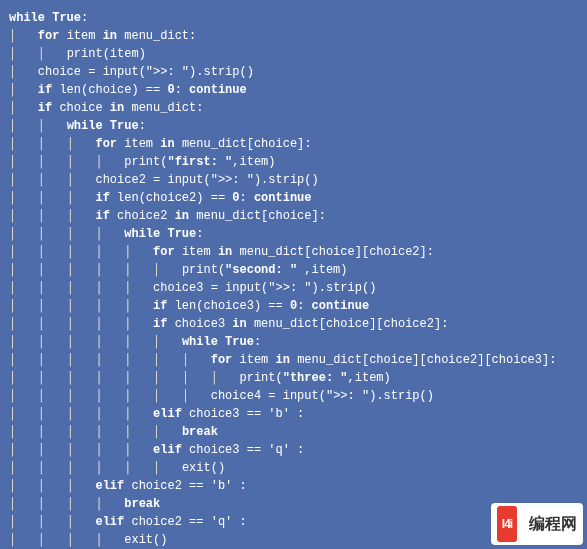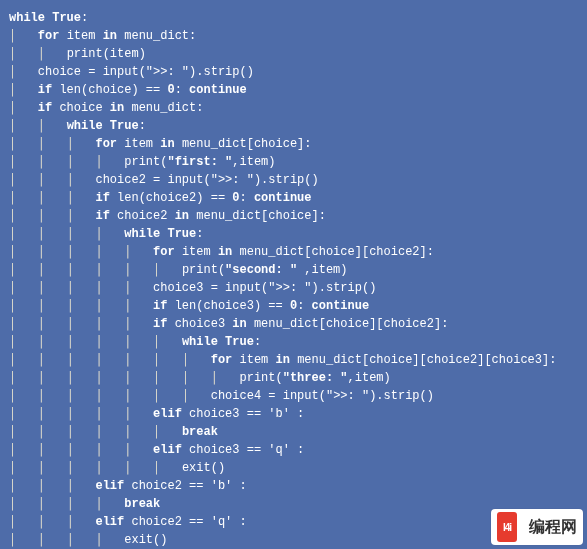--- a/index.html
+++ b/index.html
@@ -38,28 +38,28 @@
     background: #ffffff;
     border-radius: 4px;
     padding: 3px 6px 3px 6px;
     display: flex;
     align-items: center;
     box-shadow: 0 0 1px rgba(0,0,0,.2);
     font-family: "Microsoft YaHei", "SimHei", sans-serif;
   }
   .watermark .logo {
     width: 20px;
-    height: 30px;
+    height: 36px;
     background: #e63b2e;
     border-radius: 3px;
     display: flex;
     align-items: center;
     justify-content: center;
     color: #fff;
-    font-size: 10px;
+    font-size: 12px;
     font-weight: bold;
     margin-right: 4px;
     letter-spacing: -1px;
   }
   .watermark .txt {
     color: #333;
     font-size: 16px;
     font-weight: bold;
     margin-left: 8px;
   }

